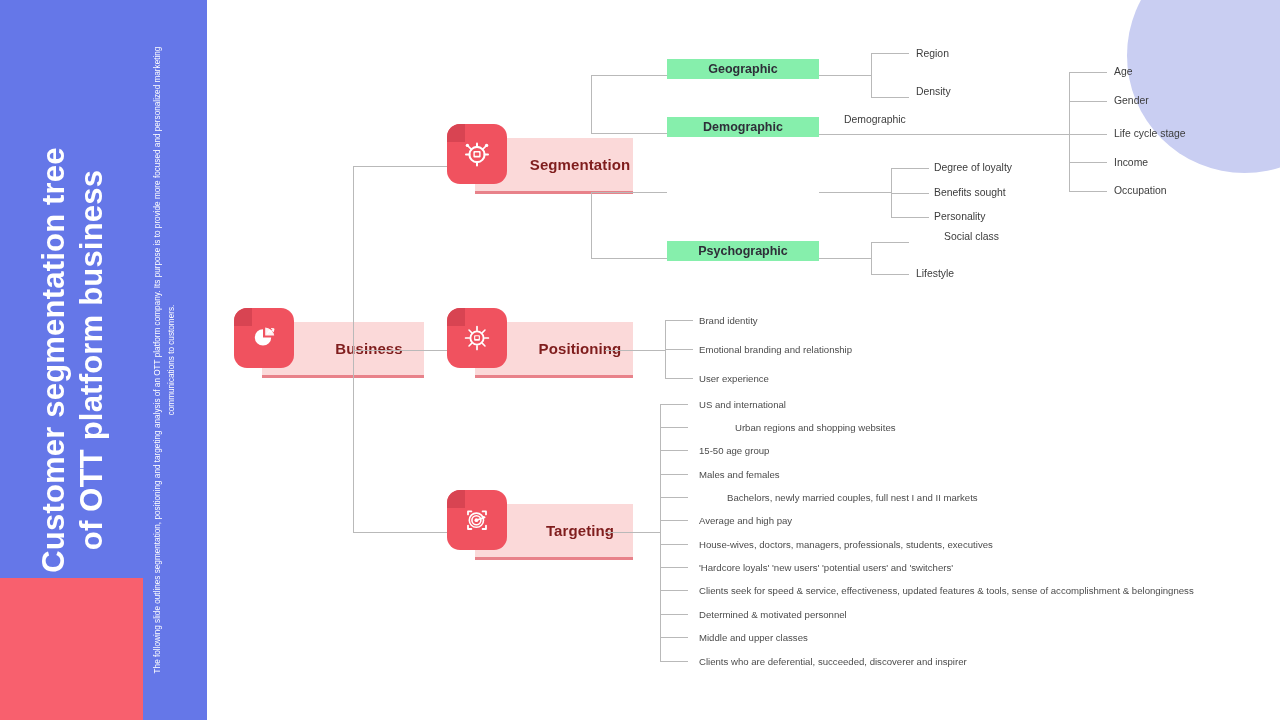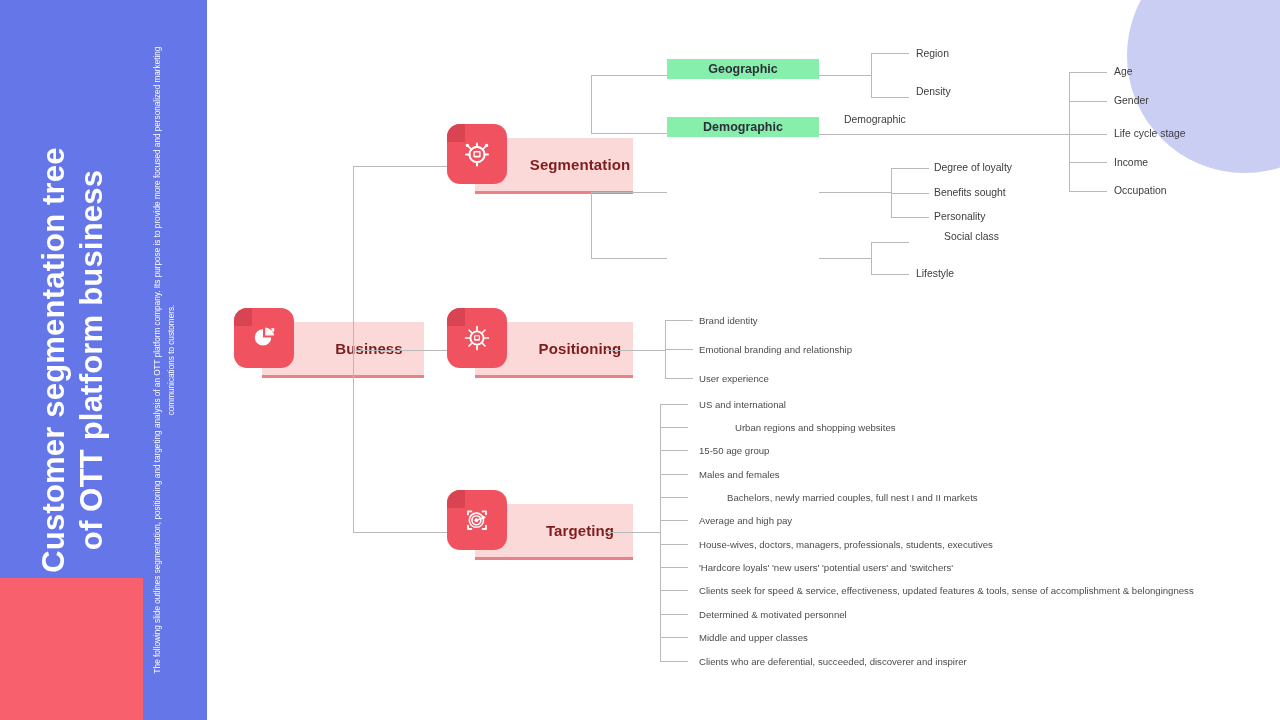--- a/index.html
+++ b/index.html
@@ -227,20 +227,23 @@
     <div class="ln v" style="left:384px; top:192px; height:66px;"></div>
     <div class="ln h" style="left:384px; top:192px; width:76px;"></div>
     <div class="ln h" style="left:384px; top:258px; width:76px;"></div>
 
     <div class="subbox" style="left:460px; top:59px;">
       <span>Geographic</span>
     </div>
     <div class="subbox" style="left:460px; top:117px;">
       <span>Demographic</span>
     </div>
+    <div class="subbox" style="left:460px; top:241px;">
+      <span>Psychographic</span>
+    </div>
 
     <div class="ln h" style="left:612px; top:75px; width:52px;"></div>
     <div class="ln v" style="left:664px; top:53px; height:44px;"></div>
     <div class="ln h" style="left:664px; top:53px; width:38px;"></div>
     <div class="ln h" style="left:664px; top:97px; width:38px;"></div>
     <div class="leaf bigger" style="left:709px; top:49px;">Region</div>
     <div class="leaf bigger" style="left:709px; top:87px;">Density</div>
 
     <div class="ln h" style="left:612px; top:134px; width:250px;"></div>
     <div class="leaf bigger" style="left:637px; top:115px;">Demographic</div>

